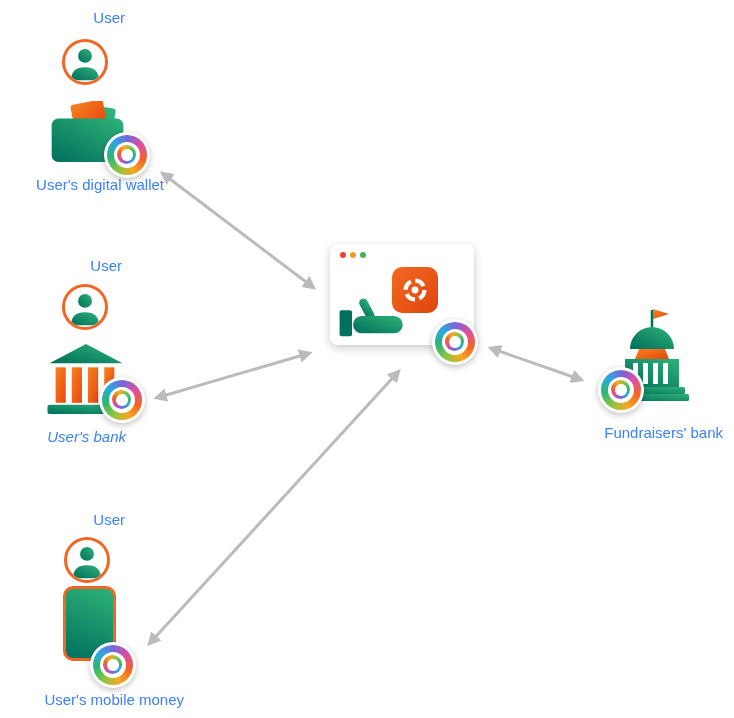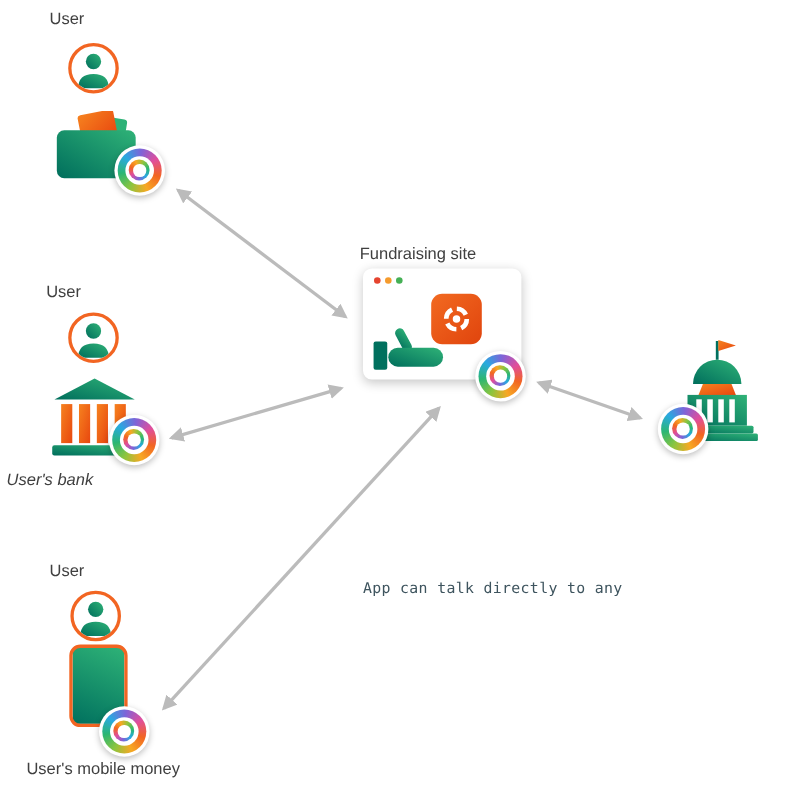--- a/index.html
+++ b/index.html
@@ -3,21 +3,21 @@
 <meta charset="utf-8">
 <style>
   * { margin:0; padding:0; box-sizing:border-box; }
   html,body { background:#ffffff; }
   body { font-family:"Liberation Sans", sans-serif; }
 
   .canvas { position:relative; width:734px; height:718px; background:#fff; overflow:hidden; margin:0 auto; }
 
   svg.arrows { position:absolute; left:0; top:0; width:734px; height:718px; z-index:1; }
 
-  .node-label { position:absolute; color:#404040; font-size:15px; text-align:left; z-index:4; }
+  .node-label { position:absolute; color:#3b82f6; font-size:15px; text-align:right; z-index:4; }
 
   .avatar { position:absolute; width:46px; height:46px; border-radius:50%;
             border:3px solid #F26522; background:#fff; overflow:hidden; z-index:3; }
   .avatar svg { width:100%; height:100%; display:block; }
 
   .icon-abs { position:absolute; z-index:2; }
   .icon-abs svg { width:100%; height:100%; display:block; }
 
   
   .op-badge { position:absolute; width:46px; height:46px; border-radius:50%; background:#fff;
@@ -106,20 +106,21 @@
   <div class="op-badge" style="left:104px;top:132px;">
     <div class="op-ring">
       <div class="op-white">
         <div class="op-ring2">
           <div class="op-core"></div>
         </div>
       </div>
     </div>
   </div>
 
+  <div class="node-label" style="left:4px;top:176px;width:160px;">User's digital wallet</div>
 
   <div class="node-label" style="left:42px;top:257px;width:80px;">User</div>
 
   <div class="avatar" style="left:62px;top:284px;">
     <svg viewBox="0 0 46 46">
       <circle cx="23" cy="16" r="8" fill="url(#tealGrad)"></circle>
       <path d="M7 44 q0 -15 16 -15 q16 0 16 15 z" fill="url(#tealGrad)"></path>
     </svg>
   </div>
 
@@ -162,21 +163,20 @@
       <div class="op-white">
         <div class="op-ring2">
           <div class="op-core"></div>
         </div>
       </div>
     </div>
   </div>
 
   <div class="node-label" style="left:24px;top:691px;width:160px;">User's mobile money</div>
 
-  <div class="node-label" style="left:327px;top:222px;width:150px;">Fundraising site</div>
 
   <div class="browser">
     <div class="dots">
       <div class="dot dot-red"></div>
       <div class="dot dot-orange"></div>
       <div class="dot dot-green"></div>
     </div>
     <div class="op-square">
       <svg viewBox="0 0 40 40">
         <circle cx="20" cy="20" r="11" fill="none" stroke="#ffffff" stroke-width="5" stroke-dasharray="12 5.3"></circle>
@@ -221,18 +221,18 @@
   <div class="op-badge" style="left:598px;top:367px;">
     <div class="op-ring">
       <div class="op-white">
         <div class="op-ring2">
           <div class="op-core"></div>
         </div>
       </div>
     </div>
   </div>
 
+  <div class="node-label" style="left:583px;top:424px;width:140px;">Fundraisers' bank</div>
 
   <div class="annotation">
-    <div>App can talk directly to any</div>
   </div>
 
 </div>
 
 </body></html>

